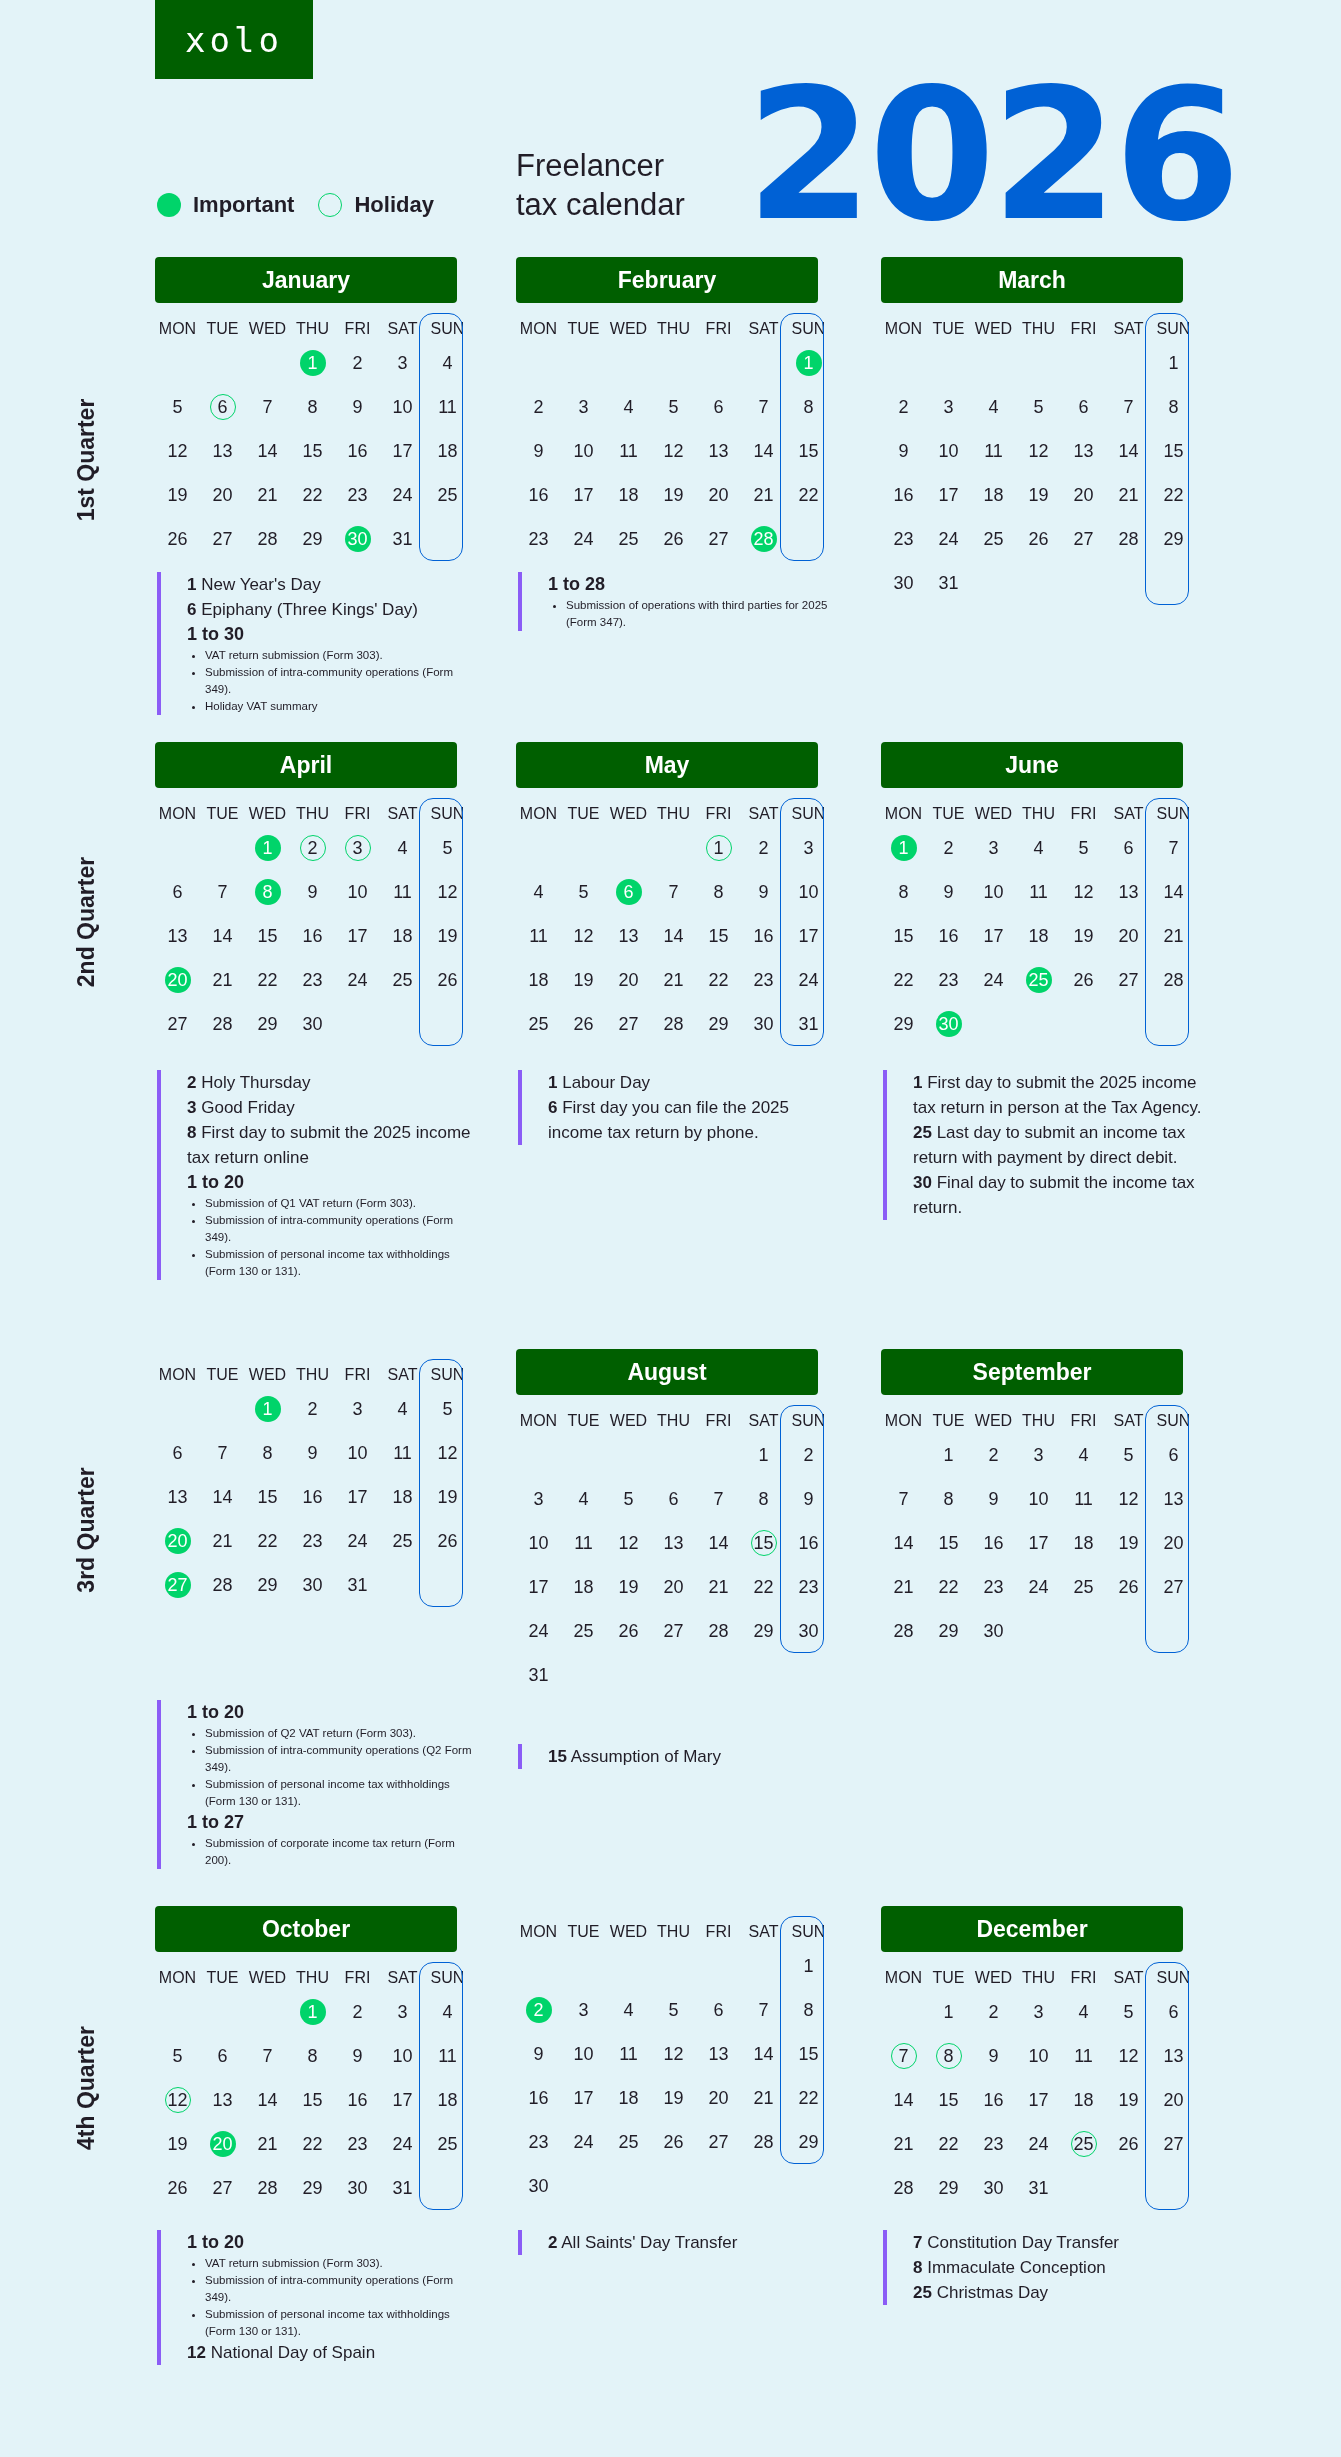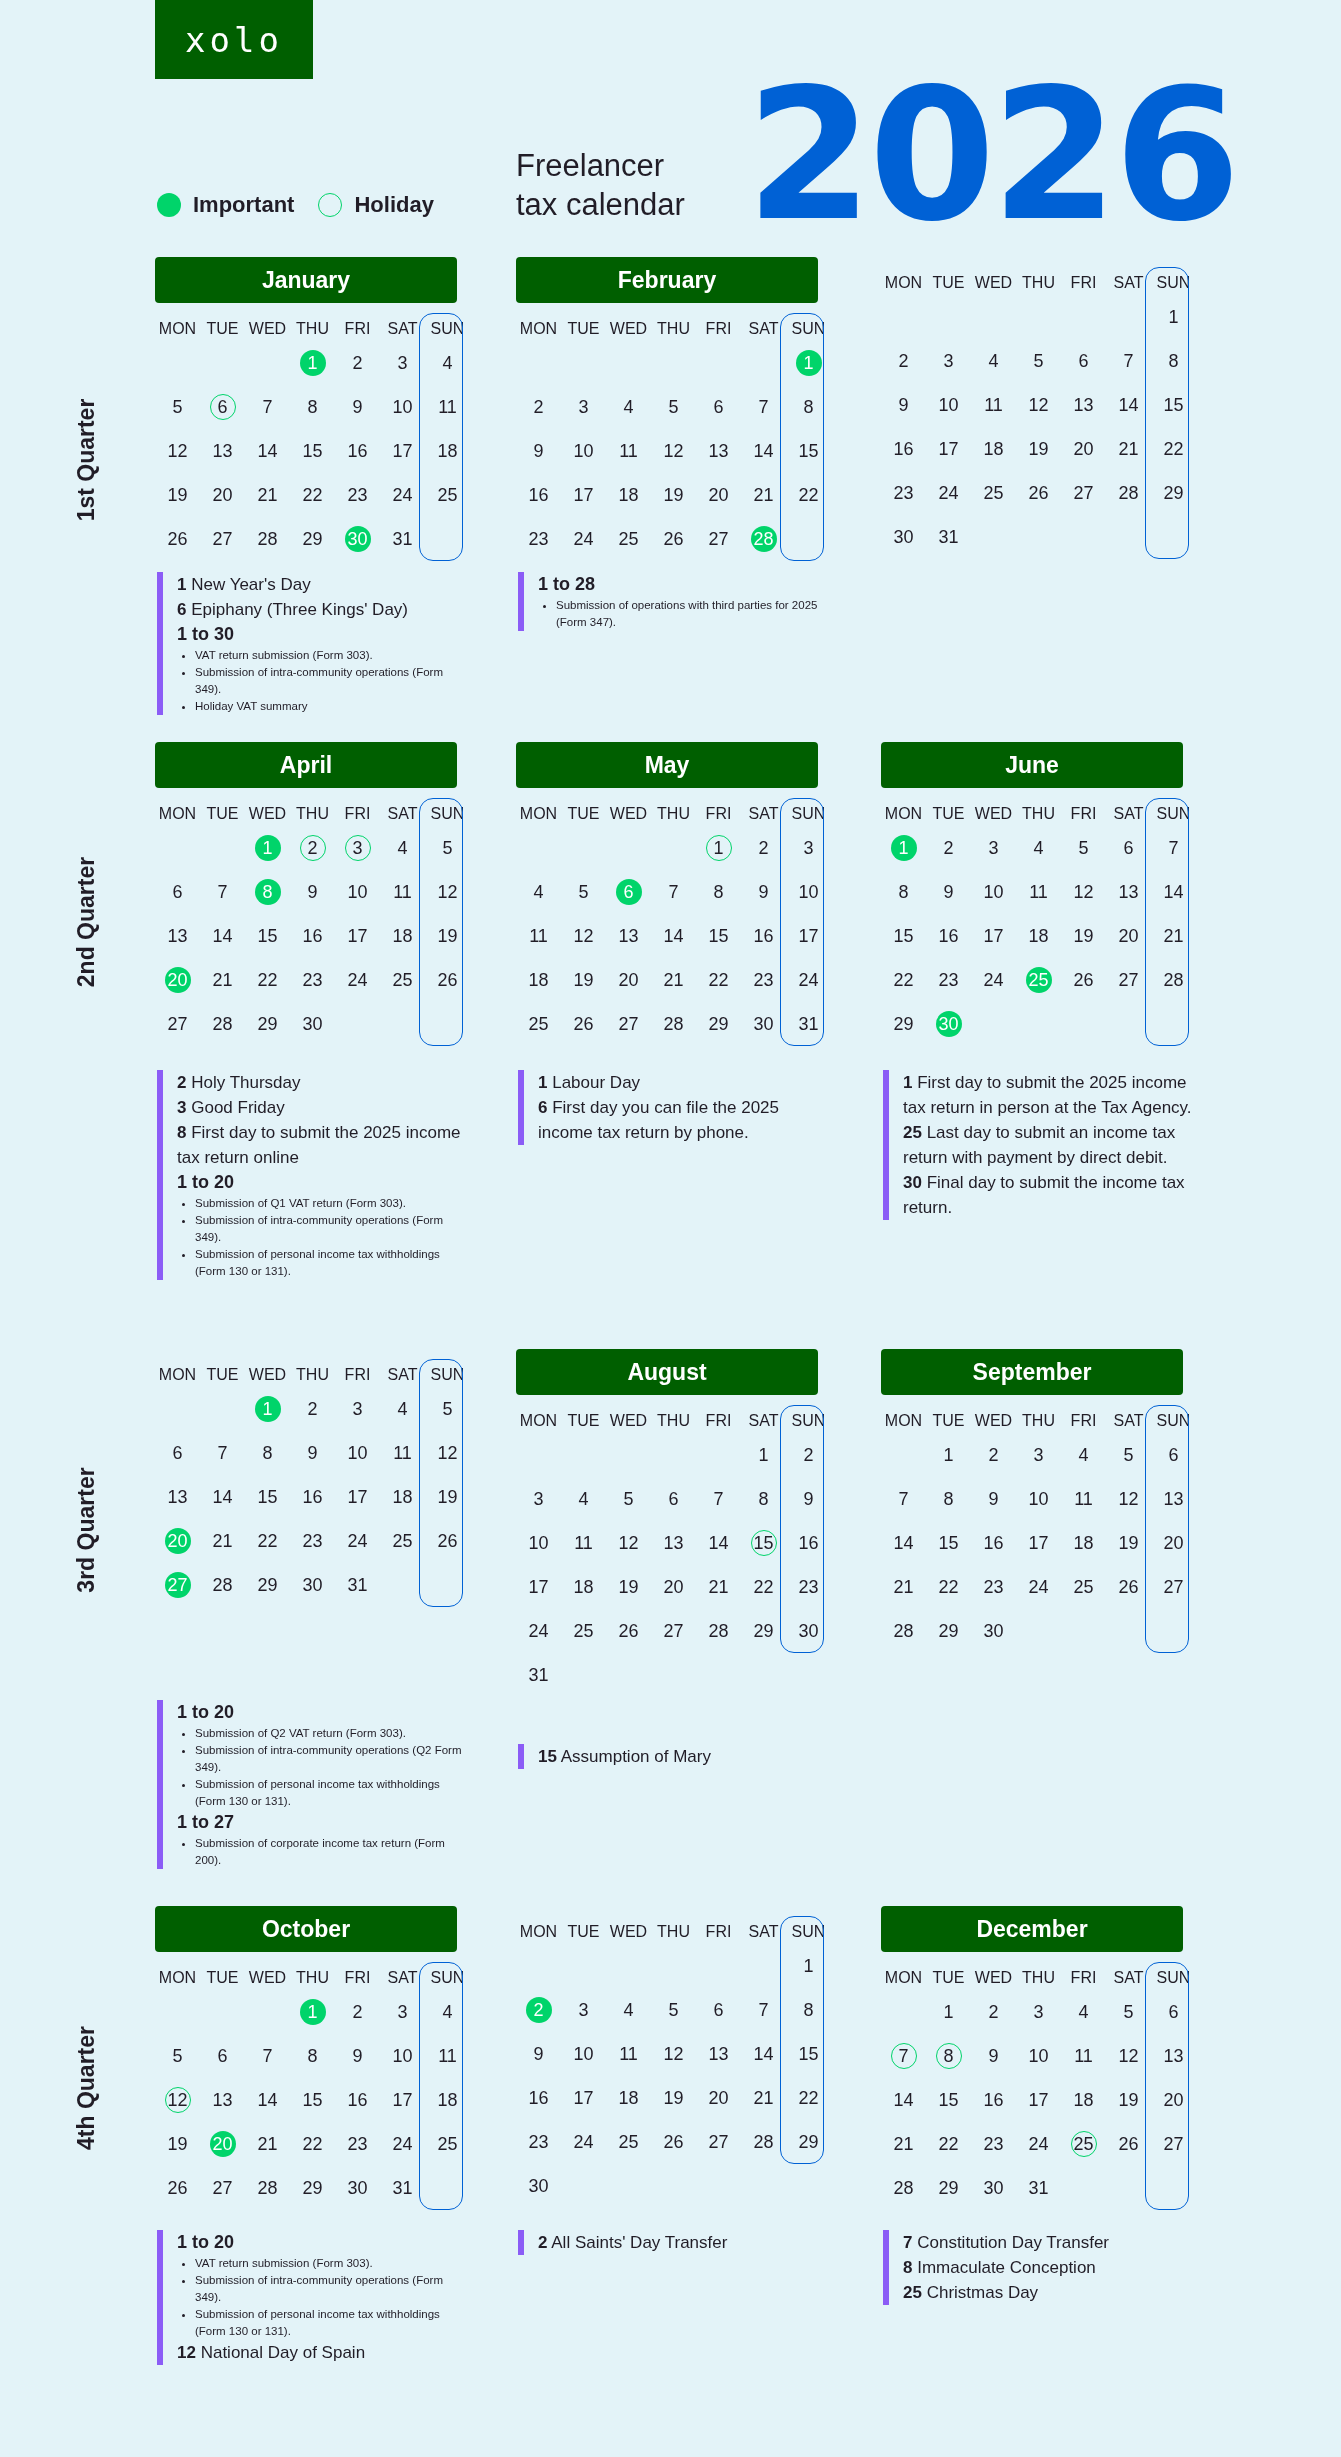--- a/index.html
+++ b/index.html
@@ -23,21 +23,21 @@
          font-size:23px;display:flex;align-items:center;justify-content:center;}
   .grid{position:relative;margin-top:14px;width:318px;}
   .sunbox{position:absolute;left:264px;top:-4px;width:44px;border:1.5px solid #0061d5;border-radius:14px;box-sizing:border-box;}
   .dows{display:grid;grid-template-columns:repeat(7,45px);font-size:16px;color:#211d27;height:24px;align-items:center;}
   .dows div{text-align:center;}
   .days{display:grid;grid-template-columns:repeat(7,45px);grid-auto-rows:44px;}
   .day{display:flex;align-items:center;justify-content:center;font-size:18px;position:relative;}
   .day span{width:26px;height:26px;display:flex;align-items:center;justify-content:center;border-radius:50%;box-sizing:border-box;}
   .day.important span{background:#00d46a;color:#fff;}
   .day.holiday span{border:1.5px solid #00d46a;}
-  .notes{position:absolute;border-left:6px solid #8b5cf6;padding-left:14px;font-size:17px;line-height:25px;color:#211d27;}
+  .notes{position:absolute;border-left:4px solid #8b5cf6;padding-left:26px;font-size:17px;line-height:25px;color:#211d27;}
   .notes .n b{font-weight:bold;}
   .notes .range{font-weight:bold;font-size:18px;}
   .notes ul{margin:0;padding-left:18px;font-size:11.5px;line-height:17px;}
   .notes ul li{margin:0;}
 </style>
 </head>
 <body>
 
 <div class="logo">xolo</div>
 
@@ -298,20 +298,21 @@
         <div class="sunbox" style="height: 248px;"></div>
       </div>
     </div>
     <div class="notes" style="left: 518px; top: 572px; width: 290px;">
       <div class="range">1 to 28</div>
       <ul>
         <li>Submission of operations with third parties for 2025 (Form 347).</li>
       </ul>
     </div>
     <div class="month" style="left: 881px; top: 257px;">
+      <div class="mhead">March</div>
       <div class="grid">
         <div class="dows">
           <div>MON</div>
           <div>TUE</div>
           <div>WED</div>
           <div>THU</div>
           <div>FRI</div>
           <div>SAT</div>
           <div>SUN</div>
         </div>

